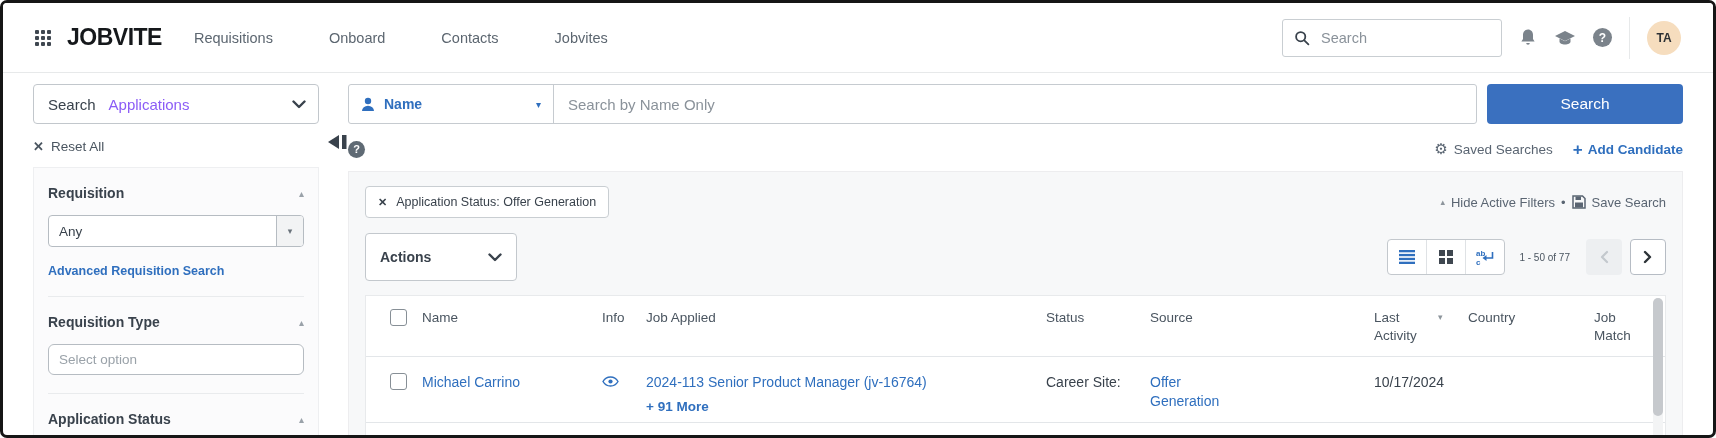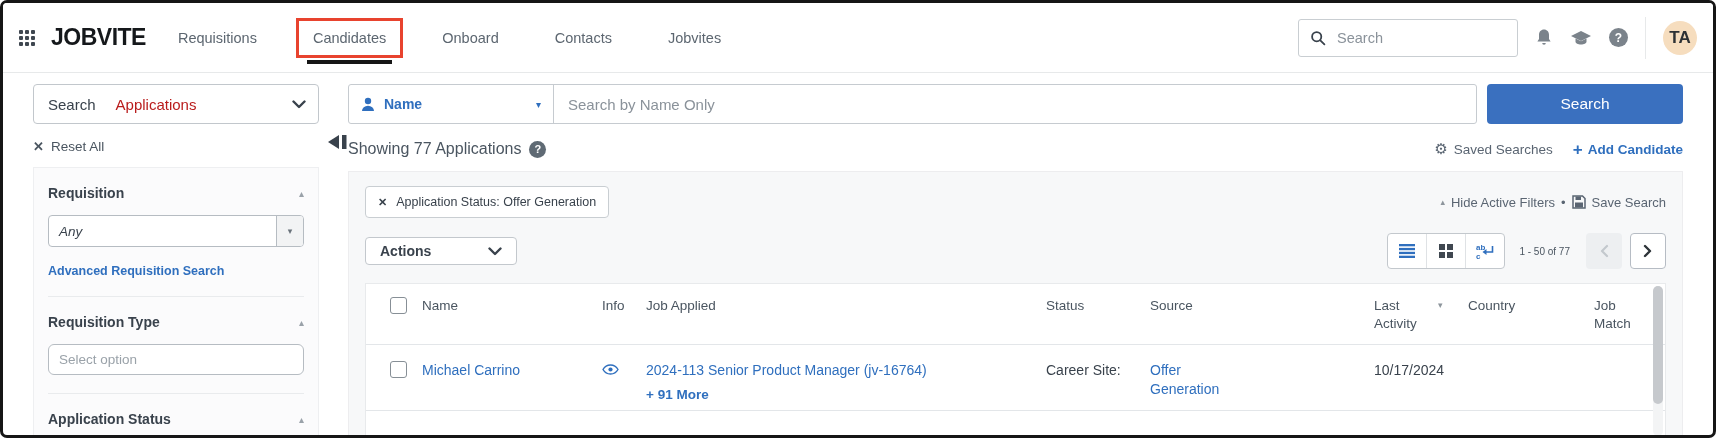--- a/index.html
+++ b/index.html
@@ -1,52 +1,52 @@
 <!DOCTYPE html>
 <html><head>
 <meta charset="utf-8">
 <style>
   html,body{margin:0;padding:0;}
   body{width:1716px;height:438px;font-family:"Liberation Sans",sans-serif;background:#fff;position:relative;overflow:hidden;}
   .frame{position:absolute;inset:0;border:3px solid #161616;border-radius:7px;overflow:hidden;background:#fff;}
 
   
-  .topbar{height:69px;display:flex;align-items:center;padding:0 16px;border-bottom:1px solid #e7e9ea;background:#fff;}
+  .topbar{height:69px;display:flex;align-items:center;padding:0 32px;border-bottom:1px solid #e7e9ea;background:#fff;}
   .appgrid{display:grid;grid-template-columns:repeat(3,4px);grid-gap:2px;cursor:pointer;}
   .appgrid i{width:4px;height:4px;background:#3f4750;border-radius:1px;}
   .logo{font-size:23px;font-weight:800;letter-spacing:-.5px;color:#15181b;margin-left:16px;}
   .nav{display:flex;align-items:center;margin-left:32px;gap:56px;}
   .nav-item{font-size:14.5px;color:#5c6670;cursor:pointer;white-space:nowrap;}
   .nav-item.annotated{position:relative;border:3px solid #e8432e;padding:9px 14px;margin:0 -17px;}
   .nav-item.annotated::after{content:"";position:absolute;left:8px;right:8px;bottom:-9px;height:4px;background:#161616;}
   .top-right{margin-left:auto;display:flex;align-items:center;gap:17px;}
   .top-search{width:196px;height:36px;border:1px solid #c9ced2;border-radius:3px;display:flex;align-items:center;gap:9px;padding:0 11px;background:#fff;}
   .top-search input{border:0;outline:0;flex:1;font-size:14.5px;color:#39424c;font-family:inherit;background:transparent;min-width:0;}
   .top-search input::placeholder{color:#8a929a;}
   .ticon{color:#7b838b;display:flex;align-items:center;cursor:pointer;}
   .qcircle{width:19px;height:19px;border-radius:50%;background:#7b838b;color:#fff;font-size:12px;font-weight:700;display:flex;align-items:center;justify-content:center;cursor:pointer;}
   .vdiv{width:1px;height:42px;background:#e7e9ea;}
-  .avatar{width:34px;height:34px;border-radius:50%;background:#f6ddbe;color:#2d3134;font-size:17px;font-weight:700;display:flex;align-items:center;justify-content:center;cursor:pointer;}
+  .avatar{width:34px;height:34px;border-radius:50%;background:#f6ddbe;color:#2d3134;font-size:12px;font-weight:700;display:flex;align-items:center;justify-content:center;cursor:pointer;}
 
   
   .sidebar{position:absolute;left:30px;top:81px;width:286px;}
   .scope-select{height:38px;border:1px solid #c2c7cc;border-radius:4px;background:#fff;display:flex;align-items:center;padding:0 12px 0 14px;cursor:pointer;}
   .scope-select .lbl{font-size:15px;color:#39424c;}
-  .scope-select .val{font-size:15px;color:#b91c1c;margin-left:20px;}
+  .scope-select .val{font-size:15px;color:#8b5cf6;margin-left:13px;}
   .chev-right{margin-left:auto;display:flex;align-items:center;}
   .reset-row{margin-top:15px;display:flex;align-items:center;font-size:13.5px;color:#4a5560;cursor:pointer;}
   .reset-row .x{font-weight:700;font-size:13px;margin-right:7px;}
   .collapse-btn{position:absolute;left:292px;top:49px;cursor:pointer;}
   .filter-panel{margin-top:13px;background:#fbfbfc;border:1px solid #eeeff1;padding:0 14px;}
   .fsection{padding:17px 0 18px;border-bottom:1px solid #e9ebed;}
   .fsection:last-child{border-bottom:0;}
   .fhead{display:flex;align-items:center;justify-content:space-between;font-size:14px;font-weight:700;color:#39424c;cursor:pointer;}
   .fhead .tri{font-size:10px;color:#9aa2a9;font-weight:400;}
   .any-select{margin-top:14px;height:30px;background:#fff;border:1px solid #b6bcc2;border-radius:4px;display:flex;align-items:center;font-size:13.5px;color:#39424c;cursor:pointer;overflow:hidden;}
-  .any-select .txt{padding-left:10px;font-style:italic;}
+  .any-select .txt{padding-left:10px;}
   .any-select .addon{margin-left:auto;width:26px;align-self:stretch;border-left:1px solid #b6bcc2;background:#f2f3f4;display:flex;align-items:center;justify-content:center;font-size:9px;color:#6a737b;}
   .adv-link{margin-top:17px;font-size:12.5px;font-weight:700;color:#2f6fbe;cursor:pointer;}
   .sel-input{margin-top:14px;width:100%;box-sizing:border-box;height:31px;border:1px solid #b6bcc2;border-radius:6px;padding:0 10px;font-size:13.5px;color:#39424c;font-family:inherit;outline:0;background:#fff;}
   .sel-input::placeholder{color:#9aa2a9;}
 
   
   .main{position:absolute;left:345px;top:81px;right:30px;}
   .search-row{display:flex;gap:10px;}
   .compound{flex:1;height:38px;border:1px solid #c6cbd0;border-radius:3px;background:#fff;display:flex;align-items:center;}
   .field-select{width:180px;align-self:stretch;display:flex;align-items:center;gap:9px;padding:0 12px;border-right:1px solid #c6cbd0;cursor:pointer;}
@@ -65,21 +65,21 @@
   .addcand .plus{font-size:17px;font-weight:700;line-height:1;}
   .panel{margin-top:13px;background:#f7f8f9;border:1px solid #ededef;padding:14px 16px 0;height:300px;box-sizing:border-box;}
   .chip-row{display:flex;align-items:center;justify-content:space-between;}
   .chip{background:#fff;border:1px solid #c9ced2;border-radius:4px;height:30px;display:flex;align-items:center;gap:9px;padding:0 12px;cursor:pointer;}
   .chip .x{font-size:11px;font-weight:700;color:#39424c;}
   .chip .t{font-size:12.5px;color:#39424c;}
   .filters-links{display:flex;align-items:center;gap:6px;font-size:13px;color:#5a6572;}
   .filters-links .tri{font-size:9px;color:#8d959c;}
   .link-quiet{cursor:pointer;}
   .actions-row{margin-top:15px;display:flex;align-items:center;justify-content:space-between;}
-  .actions-btn{width:152px;height:28px;background:#fff;border:1px solid #c3c8cd;border-radius:4px;display:flex;align-items:center;padding:0 14px;box-sizing:border-box;font-size:14px;font-weight:700;color:#39424c;cursor:pointer;}
+  .actions-btn{width:152px;height:48px;background:#fff;border:1px solid #c3c8cd;border-radius:4px;display:flex;align-items:center;padding:0 14px;box-sizing:border-box;font-size:14px;font-weight:700;color:#39424c;cursor:pointer;}
   .actions-btn .chev{margin-left:auto;display:flex;}
   .list-tools{display:flex;align-items:center;}
   .toggle-group{display:flex;background:#fff;border:1px solid #c3c8cd;border-radius:4px;height:34px;overflow:hidden;}
   .tg-cell{width:38px;display:flex;align-items:center;justify-content:center;cursor:pointer;}
   .tg-cell + .tg-cell{border-left:1px solid #dfe2e5;}
   .page-info{margin:0 16px 0 14px;font-size:10px;color:#4a5560;}
   .pg-btn{width:36px;height:36px;border-radius:4px;display:flex;align-items:center;justify-content:center;cursor:pointer;box-sizing:border-box;}
   .pg-prev{background:#edeff1;border:0;margin-right:8px;}
   .pg-next{background:#fff;border:1px solid #b6bcc4;}
 
@@ -116,21 +116,20 @@
         <i></i>
         <i></i>
         <i></i>
         <i></i>
         <i></i>
         <i></i>
     </div>
     <div class="logo">JOBVITE</div>
     <div class="nav">
       <span class="nav-item">Requisitions</span>
-      <span class="nav-item annotated">Candidates</span>
       <span class="nav-item">Onboard</span>
       <span class="nav-item">Contacts</span>
       <span class="nav-item">Jobvites</span>
     </div>
     <div class="top-right">
       <div class="top-search">
         <span>
           <svg width="16" height="16" viewBox="0 0 16 16">
               <circle cx="6.7" cy="6.7" r="4.6" fill="none" stroke="#39424c" stroke-width="1.8"></circle>
               <line x1="10.3" y1="10.3" x2="14.4" y2="14.4" stroke="#39424c" stroke-width="1.8" stroke-linecap="round"></line>
@@ -219,21 +218,20 @@
           <span class="val">Name</span>
           <span class="car">▾</span>
         </div>
         <input placeholder="Search by Name Only" style="">
       </div>
       <button class="search-btn">Search</button>
     </div>
 
     <div class="summary-row">
       <div class="summary">
-        <span>Showing 77 Applications</span>
         <span class="help-dot">?</span>
       </div>
       <div class="summary-right">
         <div class="saved">
           <span class="gear">⚙</span>
           <span>Saved Searches</span>
         </div>
         <div class="addcand">
           <span class="plus">+</span>
           <span>Add Candidate</span>

